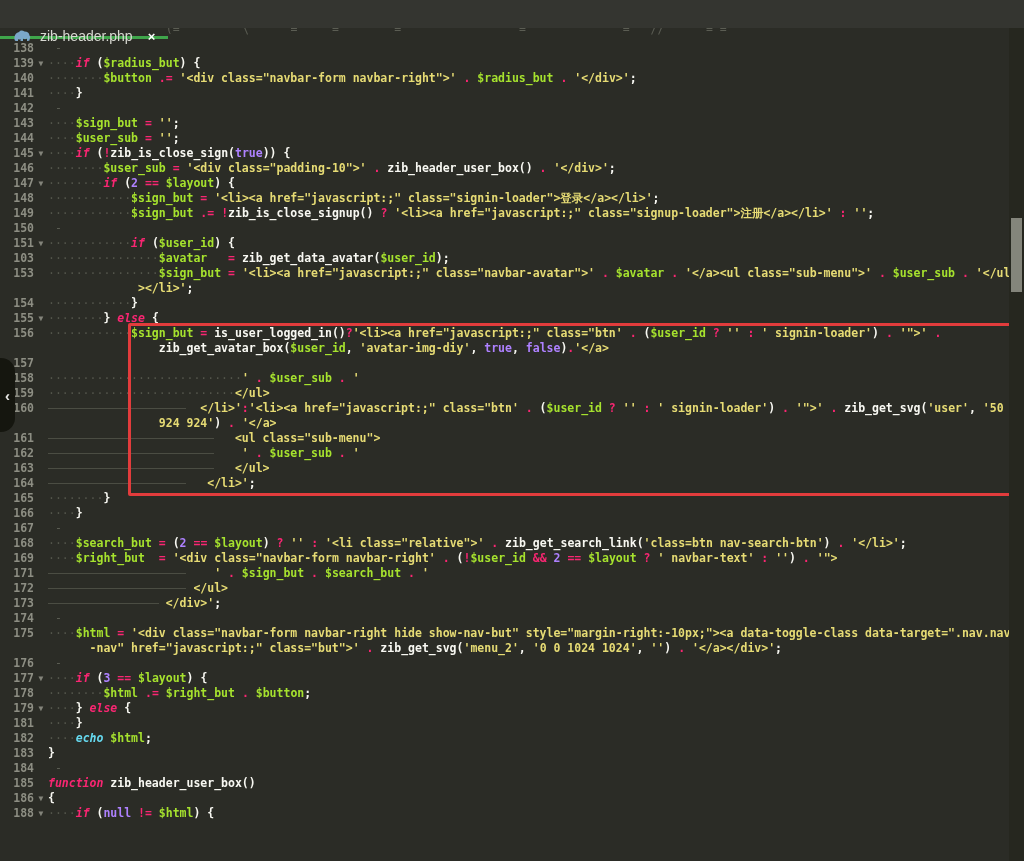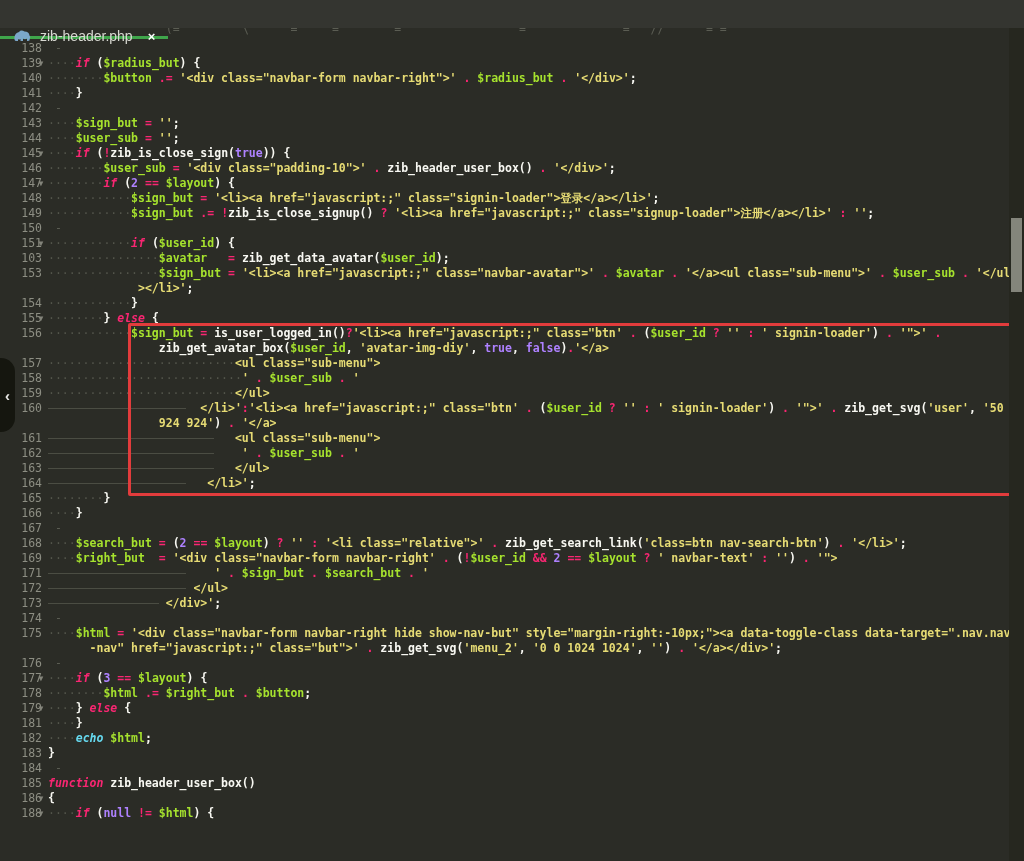--- a/index.html
+++ b/index.html
@@ -29,21 +29,21 @@
   
   .code-wrap{position:relative;height:833px;overflow:hidden;}
   .row{
     height:15px;line-height:15px;white-space:pre;overflow:hidden;
     position:relative;padding-left:48px;font-size:11.5px;font-weight:bold;
   }
   .row.partial{height:13px;}
   .row.partial .code{display:inline-block;transform:translateY(-6px);}
   .ln{
     position:absolute;left:0;top:0;width:34px;text-align:right;
-    color:#8d8e83;font-weight:normal;font-size:11.5px;margin-left:8px;
+    color:#8d8e83;font-weight:bold;font-size:11.5px;
   }
   .fold{
     position:absolute;left:35px;top:0;width:12px;text-align:center;
     color:#83847a;font-size:8px;
   }
   .tok-k{color:#f92672;font-style:italic}
   .tok-r{color:#f92672}
   .tok-g{color:#a6e22e}
   .tok-y{color:#e6db74}
   .tok-p{color:#ae81ff}
@@ -103,21 +103,21 @@
       <div class="row"><span class="ln">149</span><span class="code"><span class="tok-d">············</span><span class="tok-g">$sign_but</span><span class="tok-w"> </span><span class="tok-r">.= </span><span class="tok-r">!</span><span class="tok-w">zib_is_close_signup()</span><span class="tok-r"> ? </span><span class="tok-y">'&lt;li&gt;&lt;a href="javascript:;" class="signup-loader"&gt;注册&lt;/a&gt;&lt;/li&gt;'</span><span class="tok-r"> : </span><span class="tok-y">''</span><span class="tok-w">;</span></span></div>
       <div class="row"><span class="ln">150</span><span class="code"><span class="tok-s"> </span><span class="tok-m">-</span></span></div>
       <div class="row"><span class="ln">151</span><span class="fold">▼</span><span class="code"><span class="tok-d">············</span><span class="tok-k">if</span><span class="tok-w"> (</span><span class="tok-g">$user_id</span><span class="tok-w">) {</span></span></div>
       <div class="row"><span class="ln">103</span><span class="code"><span class="tok-d">················</span><span class="tok-g">$avatar</span><span class="tok-w">   </span><span class="tok-r">= </span><span class="tok-w">zib_get_data_avatar(</span><span class="tok-g">$user_id</span><span class="tok-w">);</span></span></div>
       <div class="row"><span class="ln">153</span><span class="code"><span class="tok-d">················</span><span class="tok-g">$sign_but</span><span class="tok-r"> = </span><span class="tok-y">'&lt;li&gt;&lt;a href="javascript:;" class="navbar-avatar"&gt;'</span><span class="tok-r"> . </span><span class="tok-g">$avatar</span><span class="tok-r"> . </span><span class="tok-y">'&lt;/a&gt;&lt;ul class="sub-menu"&gt;'</span><span class="tok-r"> . </span><span class="tok-g">$user_sub</span><span class="tok-r"> . </span><span class="tok-y">'&lt;/ul</span></span></div>
       <div class="row"><span class="ln"></span><span class="code"><span class="tok-s">             </span><span class="tok-y">&gt;&lt;/li&gt;'</span><span class="tok-w">;</span></span></div>
       <div class="row"><span class="ln">154</span><span class="code"><span class="tok-d">············</span><span class="tok-w">}</span></span></div>
       <div class="row"><span class="ln">155</span><span class="fold">▼</span><span class="code"><span class="tok-d">········</span><span class="tok-w">} </span><span class="tok-k">else</span><span class="tok-w"> {</span></span></div>
       <div class="row"><span class="ln">156</span><span class="code"><span class="tok-d">············</span><span class="tok-g">$sign_but</span><span class="tok-r"> = </span><span class="tok-w">is_user_logged_in()</span><span class="tok-r">?</span><span class="tok-y">'&lt;li&gt;&lt;a href="javascript:;" class="btn'</span><span class="tok-r"> . </span><span class="tok-w">(</span><span class="tok-g">$user_id</span><span class="tok-r"> ? </span><span class="tok-y">''</span><span class="tok-r"> : </span><span class="tok-y">' signin-loader'</span><span class="tok-w">)</span><span class="tok-r"> . </span><span class="tok-y">'"&gt;'</span><span class="tok-r"> .</span></span></div>
       <div class="row"><span class="ln"></span><span class="code"><span class="tok-s">                </span><span class="tok-w">zib_get_avatar_box(</span><span class="tok-g">$user_id</span><span class="tok-w">, </span><span class="tok-y">'avatar-img-diy'</span><span class="tok-w">, </span><span class="tok-p">true</span><span class="tok-w">, </span><span class="tok-p">false</span><span class="tok-w">)</span><span class="tok-r">.</span><span class="tok-y">'&lt;/a&gt;</span></span></div>
-      <div class="row"><span class="ln">157</span><span class="code"><span class="tok-d">···························</span><span class="tok-y">&lt;ul class="sub-menu"&gt;</span></span></div>
+      <div class="row"><span class="ln">157</span></div>
       <div class="row"><span class="ln">158</span><span class="code"><span class="tok-d">····························</span><span class="tok-y">'</span><span class="tok-r"> . </span><span class="tok-g">$user_sub</span><span class="tok-r"> . </span><span class="tok-y">'</span></span></div>
       <div class="row"><span class="ln">159</span><span class="code"><span class="tok-d">···························</span><span class="tok-y">&lt;/ul&gt;</span></span></div>
       <div class="row"><span class="ln">160</span><span class="code"><span class="tok-t"></span><span class="tok-t"></span><span class="tok-t"></span><span class="tok-t"></span><span class="tok-t"></span><span class="tok-s">  </span><span class="tok-y">&lt;/li&gt;'</span><span class="tok-r">:</span><span class="tok-y">'&lt;li&gt;&lt;a href="javascript:;" class="btn'</span><span class="tok-r"> . </span><span class="tok-w">(</span><span class="tok-g">$user_id</span><span class="tok-r"> ? </span><span class="tok-y">''</span><span class="tok-r"> : </span><span class="tok-y">' signin-loader'</span><span class="tok-w">)</span><span class="tok-r"> . </span><span class="tok-y">'"&gt;'</span><span class="tok-r"> . </span><span class="tok-w">zib_get_svg(</span><span class="tok-y">'user'</span><span class="tok-w">, </span><span class="tok-y">'50 0</span></span></div>
       <div class="row"><span class="ln"></span><span class="code"><span class="tok-s">                </span><span class="tok-y">924 924'</span><span class="tok-w">)</span><span class="tok-r"> . </span><span class="tok-y">'&lt;/a&gt;</span></span></div>
       <div class="row"><span class="ln">161</span><span class="code"><span class="tok-t"></span><span class="tok-t"></span><span class="tok-t"></span><span class="tok-t"></span><span class="tok-t"></span><span class="tok-t"></span><span class="tok-s">   </span><span class="tok-y">&lt;ul class="sub-menu"&gt;</span></span></div>
       <div class="row"><span class="ln">162</span><span class="code"><span class="tok-t"></span><span class="tok-t"></span><span class="tok-t"></span><span class="tok-t"></span><span class="tok-t"></span><span class="tok-t"></span><span class="tok-s">    </span><span class="tok-y">'</span><span class="tok-r"> . </span><span class="tok-g">$user_sub</span><span class="tok-r"> . </span><span class="tok-y">'</span></span></div>
       <div class="row"><span class="ln">163</span><span class="code"><span class="tok-t"></span><span class="tok-t"></span><span class="tok-t"></span><span class="tok-t"></span><span class="tok-t"></span><span class="tok-t"></span><span class="tok-s">   </span><span class="tok-y">&lt;/ul&gt;</span></span></div>
       <div class="row"><span class="ln">164</span><span class="code"><span class="tok-t"></span><span class="tok-t"></span><span class="tok-t"></span><span class="tok-t"></span><span class="tok-t"></span><span class="tok-s">   </span><span class="tok-y">&lt;/li&gt;'</span><span class="tok-w">;</span></span></div>
       <div class="row"><span class="ln">165</span><span class="code"><span class="tok-d">········</span><span class="tok-w">}</span></span></div>
       <div class="row"><span class="ln">166</span><span class="code"><span class="tok-d">····</span><span class="tok-w">}</span></span></div>

